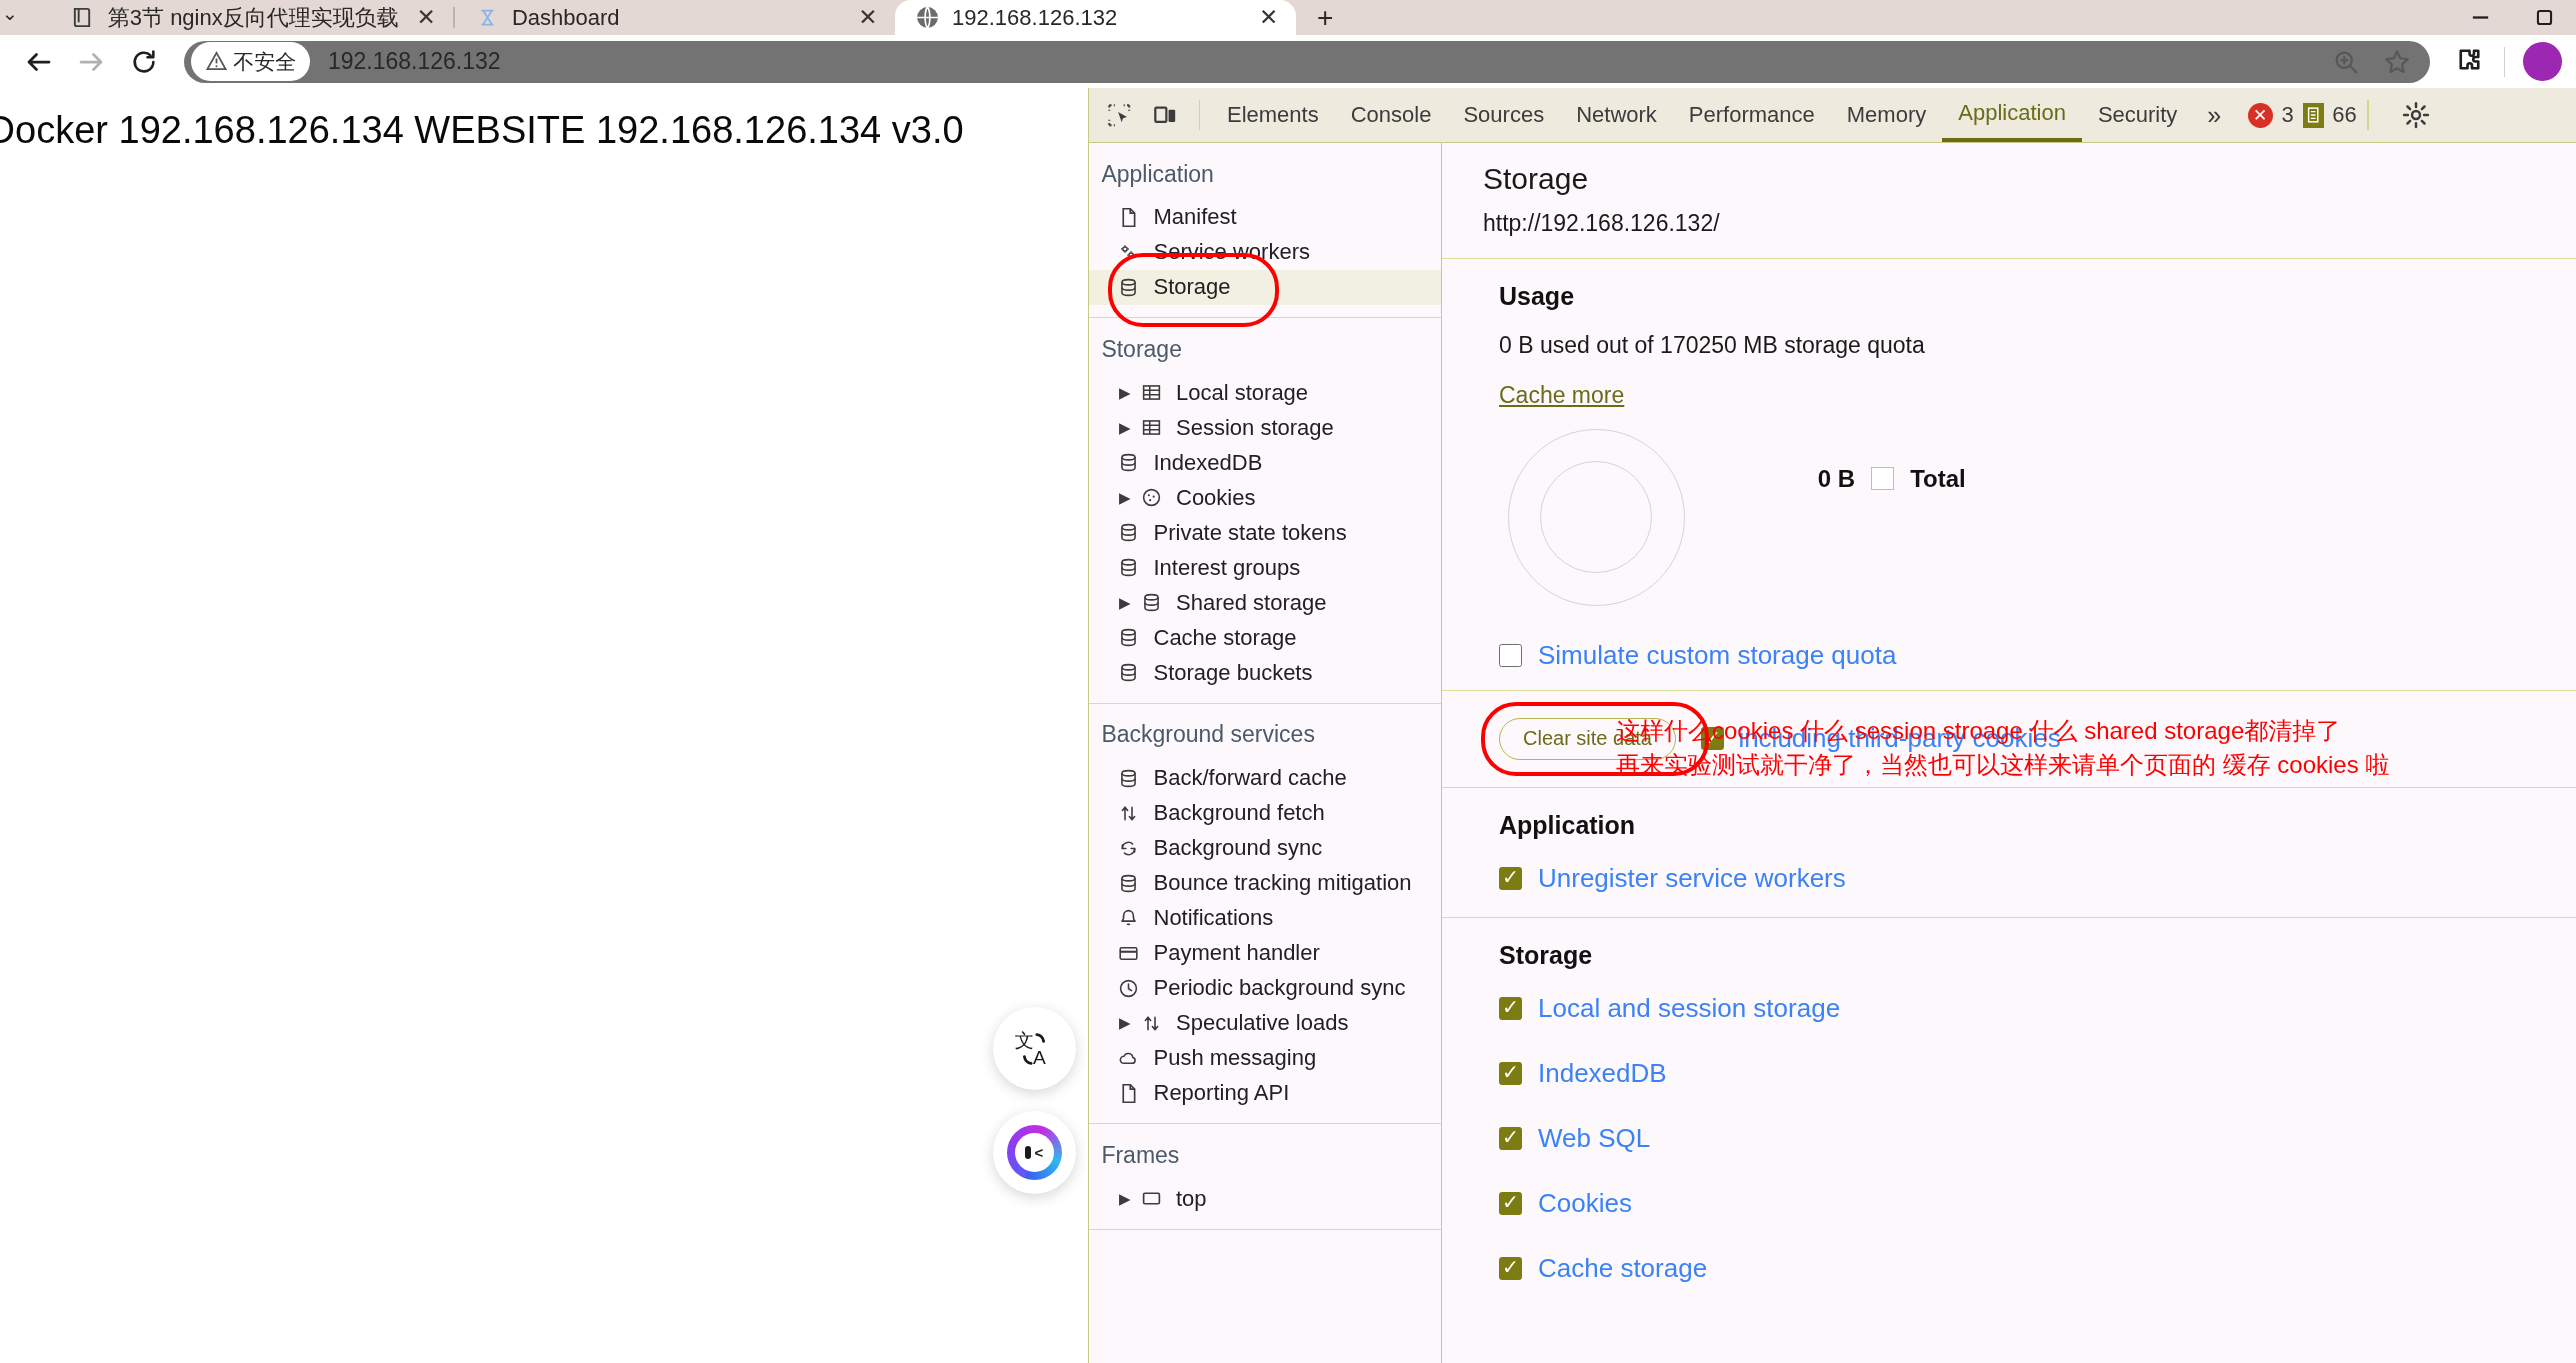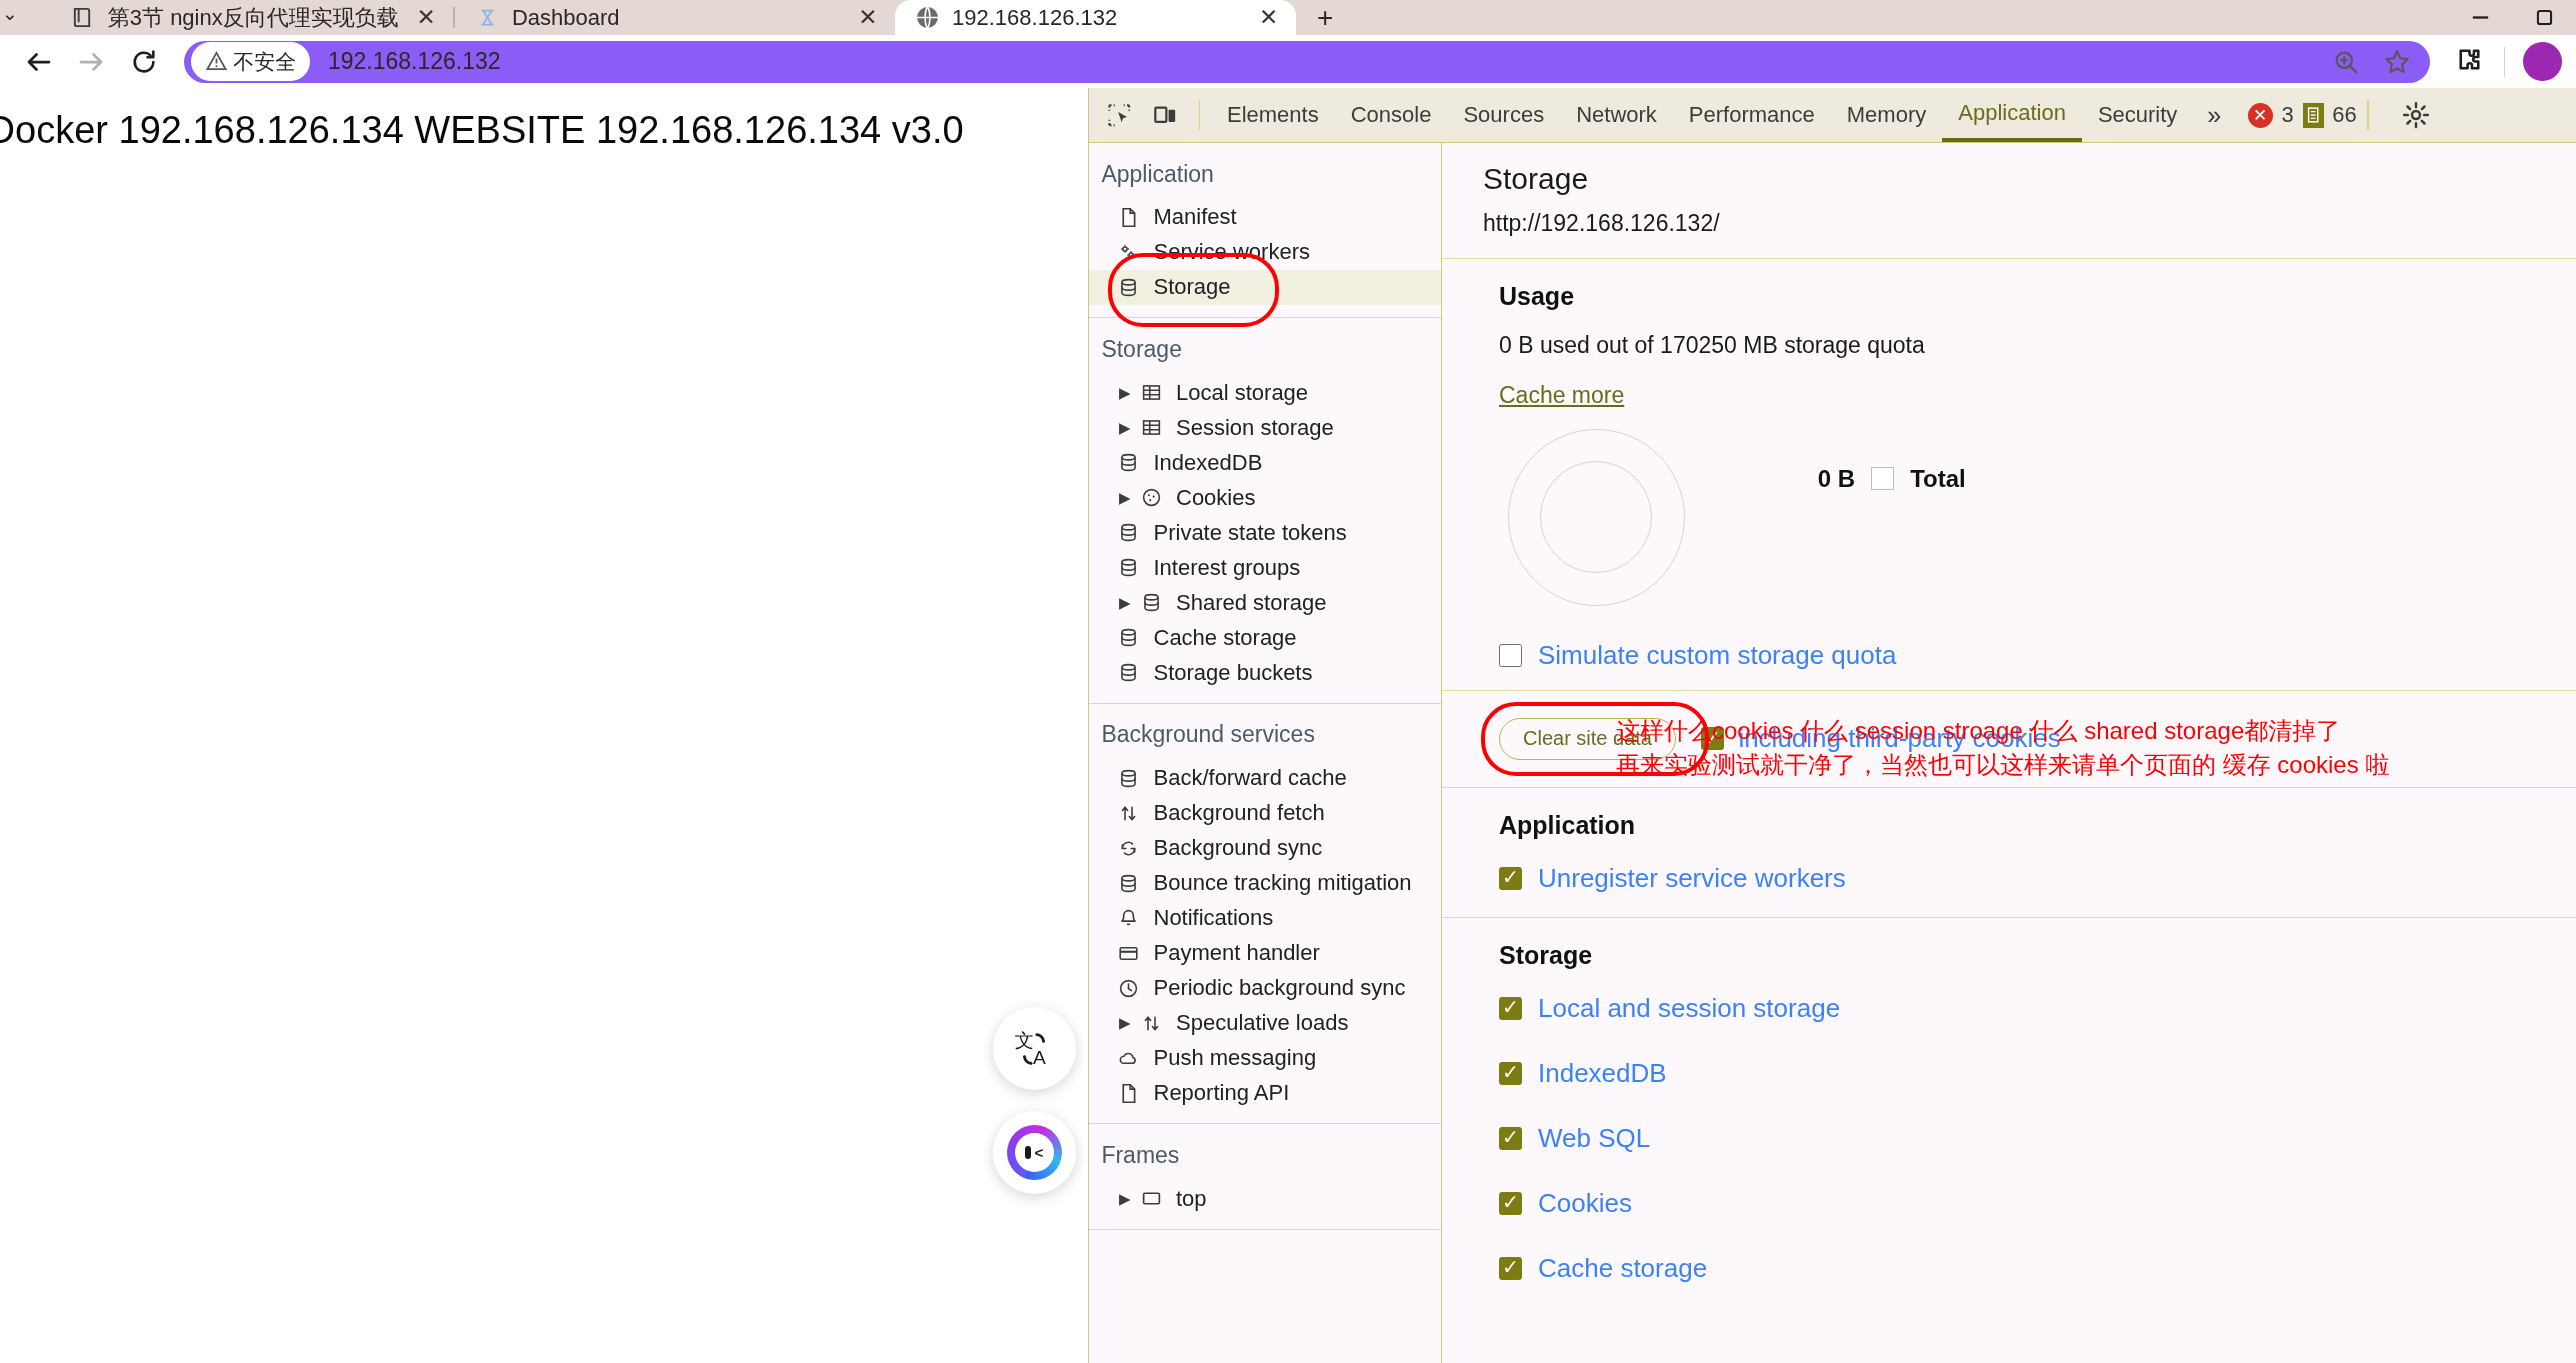--- a/index.html
+++ b/index.html
@@ -43,21 +43,21 @@
   
   .edge-chevron { position:absolute; left:1.8px; top:1.8px; font-size:19.4px; color:#2b2724; }
 
   .toolbar {
     height: 53px; background: #ffffff; display: flex; align-items: center;
     padding: 0 14px; gap: 3.5px; position: relative;
   }
   .nav-btn { width: 49px; height: 49px; display:flex; align-items:center; justify-content:center; color:#2b2724; }
   .nav-btn.disabled { color: #b3b0ad; }
   .omnibox {
-    flex: 1; height: 42px; background: #8b5cf6; border-radius: 23px;
+    flex: 1; height: 42px; background: #737373; border-radius: 23px;
     display: flex; align-items: center; margin-left: 12.4px; margin-right: 0;
     padding-left: 5.3px; position: relative;
   }
   .sec-chip {
     display:flex; align-items:center; gap:5.3px; background:#fff;
     border-radius: 19.4px; height: 39px; padding: 0 14px; margin-left: 1.8px;
   }
   .sec-chip-text { font-size: 21px; color: #2b2724; }
   .omnibox-url { font-size: 23px; color: #2b2724; margin-left: 17.7px; }
   .omni-right { margin-left: auto; display:flex; align-items:center; gap: 8.8px; padding-right: 12.4px; }

